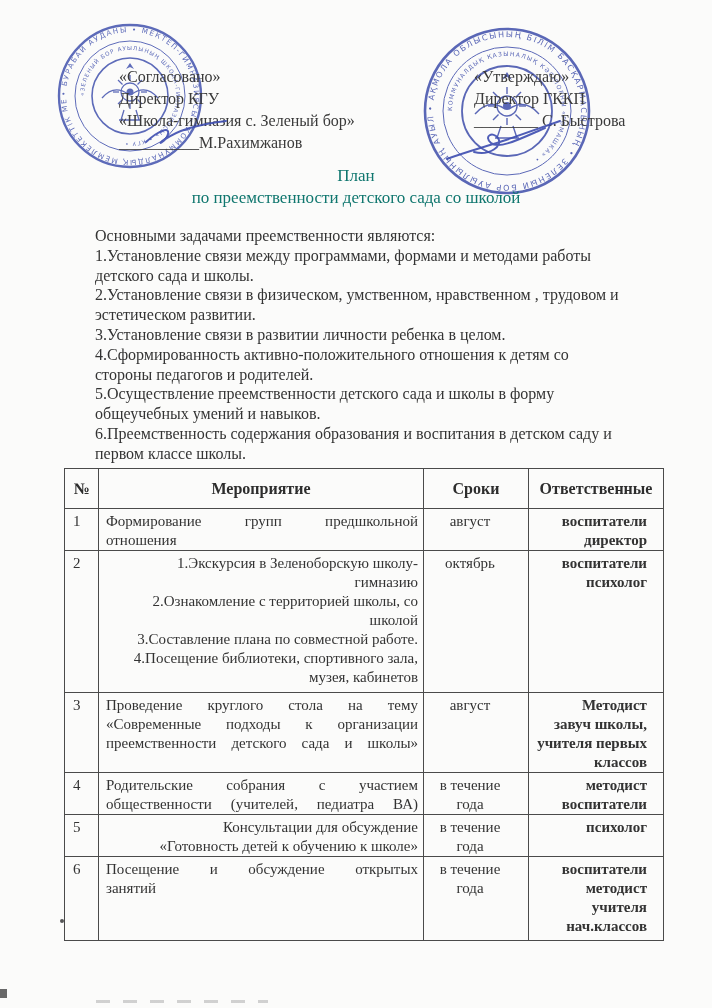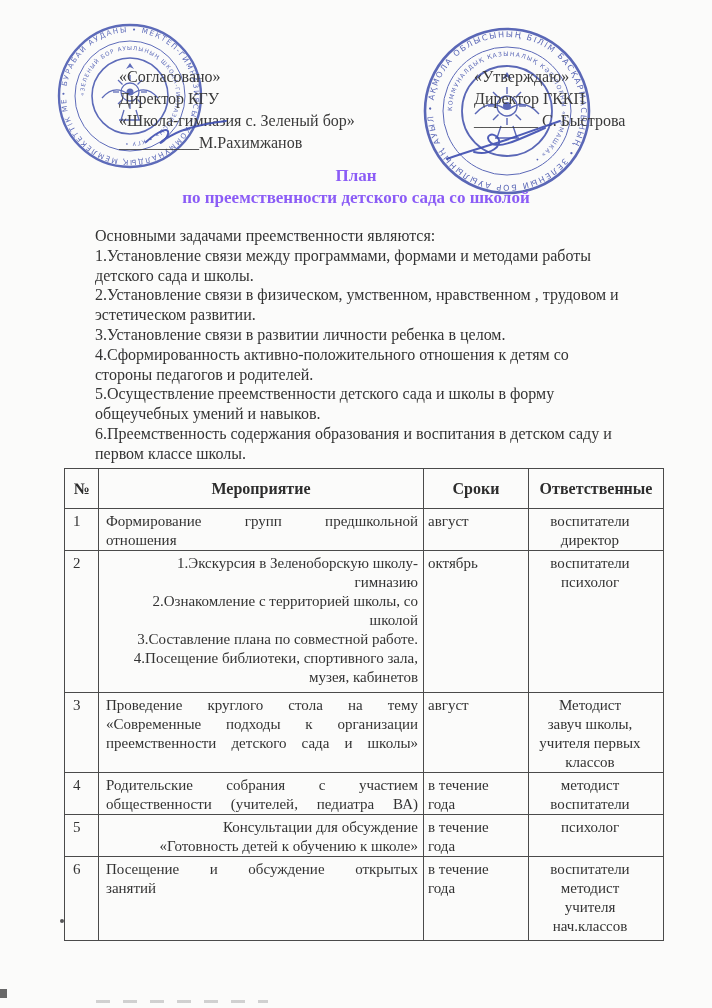--- a/index.html
+++ b/index.html
@@ -19,38 +19,38 @@
   .approval-right{left:452px;width:258px;}
   .approval div{white-space:nowrap;margin-left:22px;}
   
   .stamp{position:absolute;opacity:.85;}
   .stamp-left{left:48px;top:22px;}
   .stamp-right{left:413px;top:24px;}
   
   .sig-layer{position:absolute;left:0;top:0;width:712px;height:1008px;pointer-events:none;}
   
   .doc-title{position:absolute;left:0;top:165px;width:712px;text-align:center;
-    font-weight:bold;font-size:17px;line-height:22px;color:#8b5cf6;}
+    font-weight:normal;font-size:17px;line-height:22px;color:#0f766e;}
   
   .intro{position:absolute;left:95px;top:226px;width:575px;
     font-size:16px;line-height:19.8px;white-space:pre-line;color:#343434;}
   
   .plan-table{position:absolute;left:64px;top:468px;
     border-collapse:collapse;table-layout:fixed;width:599px;
     font-size:15px;line-height:19px;color:#333;}
   .plan-table td,.plan-table th{
     border:1.6px solid #4a4a4a;vertical-align:top;
     white-space:pre-line;overflow:hidden;}
   .plan-table th{font-size:16px;font-weight:bold;vertical-align:middle;
     text-align:center;color:#2d2d2d;}
   .cell-num{text-align:left;padding:3px 2px 0 8px;}
   .cell-act{text-align:right;padding:3px 5px 0 7px;}
   .cell-act.just{text-align:justify;text-align-last:justify;}
-  .cell-term{text-align:left;padding:3px 16px 0 4px;}
-  .cell-resp{text-align:center;padding:3px 16px 0 4px;}
+  .cell-term{text-align:center;padding:3px 16px 0 4px;}
+  .cell-resp{text-align:right;padding:3px 16px 0 4px;font-weight:bold;}
   
   .artifact{position:absolute;}
   .artifact-corner{left:0;top:989px;width:7px;height:9px;background:#4e4e4e;opacity:.85;}
   .artifact-dash{left:96px;top:1000px;width:172px;height:3px;
     background:repeating-linear-gradient(90deg,#c6c6c6 0 14px,transparent 14px 27px);opacity:.8;}
   .artifact-dot{left:60px;top:919px;width:4px;height:4px;background:#565656;border-radius:50%;}
   .stamp text{font-family:"DejaVu Sans",sans-serif;}
 </style>
 </head>
 <body>

